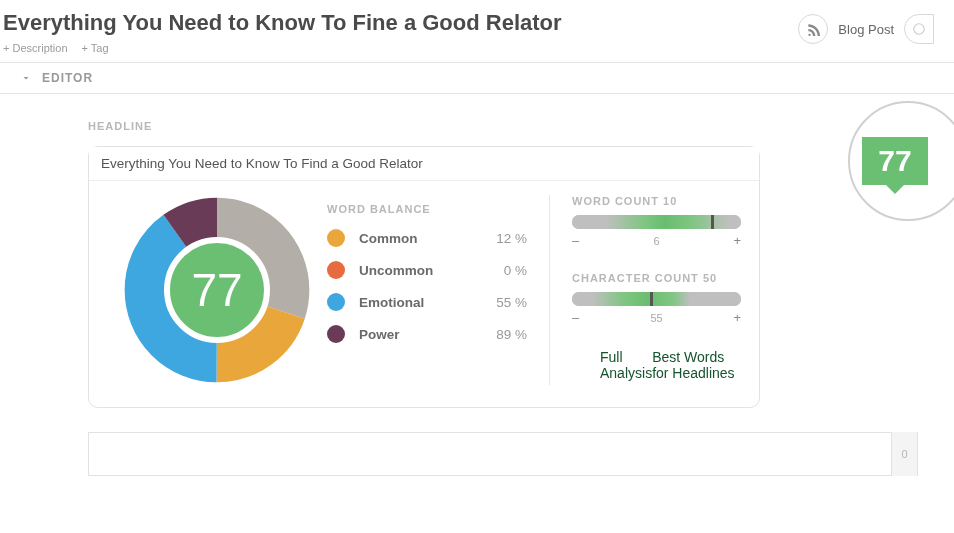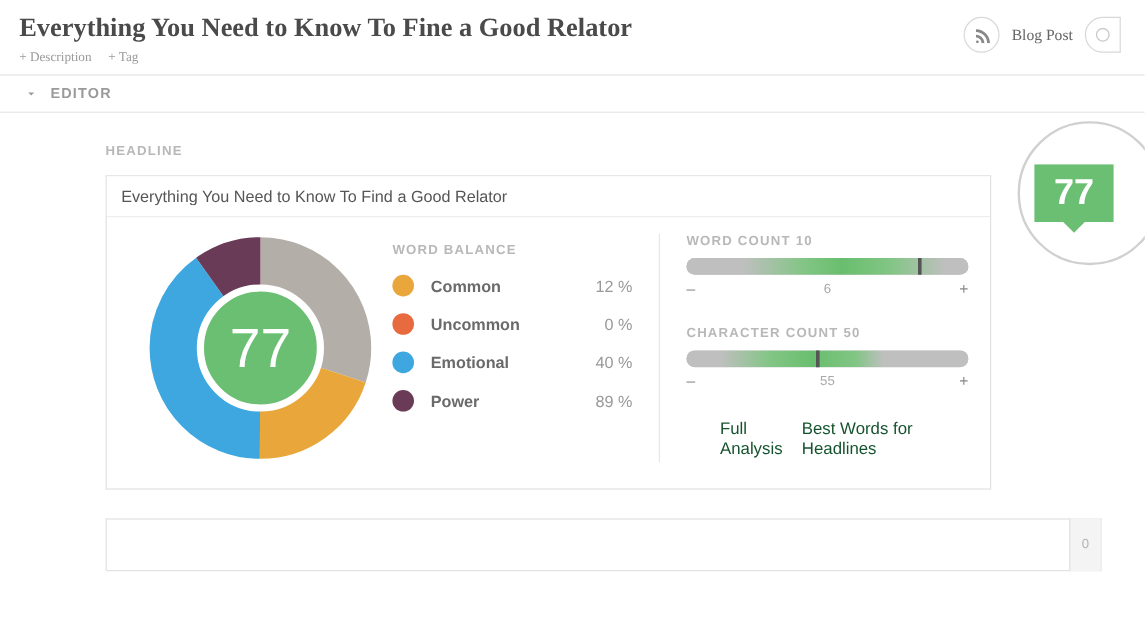--- a/index.html
+++ b/index.html
@@ -5,26 +5,25 @@
   * { box-sizing: border-box; margin: 0; padding: 0; }
   body {
     font-family: -apple-system, BlinkMacSystemFont, "Segoe UI", Helvetica, Arial, sans-serif;
     background: #fff;
     color: #333;
     width: 954px;
     height: 533px;
     overflow: hidden;
   }
   .header {
-    padding: 10px 20px 8px 16px;
+    padding: 10px 20px 8px 3px;
     border-bottom: 1px solid #e5e5e5;
     display: flex;
     align-items: flex-start;
     justify-content: space-between;
-    font-family: Liberation Serif, serif;
   }
   .header-left { flex: 1; }
   .page-title {
     font-size: 22px;
     font-weight: 700;
     color: #4a4a4a;
     margin-bottom: 6px;
   }
   .meta-links {
     display: flex;
@@ -85,23 +84,23 @@
     padding: 26px 20px 20px 88px;
   }
   .label {
     font-size: 11px;
     letter-spacing: 1px;
     font-weight: 700;
     color: #b8b8b8;
     margin-bottom: 14px;
   }
   .headline-box {
-    width: 738px;
+    width: 672px;
     border: 1px solid #e2e2e2;
-    border-radius: 0;
+    border-radius: 10px;
   }
   .headline-input {
     width: 100%;
     border: none;
     outline: none;
     padding: 9px 12px;
     font-size: 13.5px;
     color: #555;
     background: #fff;
     border-bottom: 1px solid #eee;
@@ -307,21 +306,21 @@
           <span class="lg-val">12 %</span>
         </div>
         <div class="legend-row">
           <span class="dot" style="background:#e86a3f"></span>
           <span class="lg-name">Uncommon</span>
           <span class="lg-val">0 %</span>
         </div>
         <div class="legend-row">
           <span class="dot" style="background:#3ea7e0"></span>
           <span class="lg-name">Emotional</span>
-          <span class="lg-val">40 %</span>
+          <span class="lg-val">55 %</span>
         </div>
         <div class="legend-row">
           <span class="dot" style="background:#6a3b57"></span>
           <span class="lg-name">Power</span>
           <span class="lg-val">89 %</span>
         </div>
       </div>
 
       <div class="divider"></div>
 

